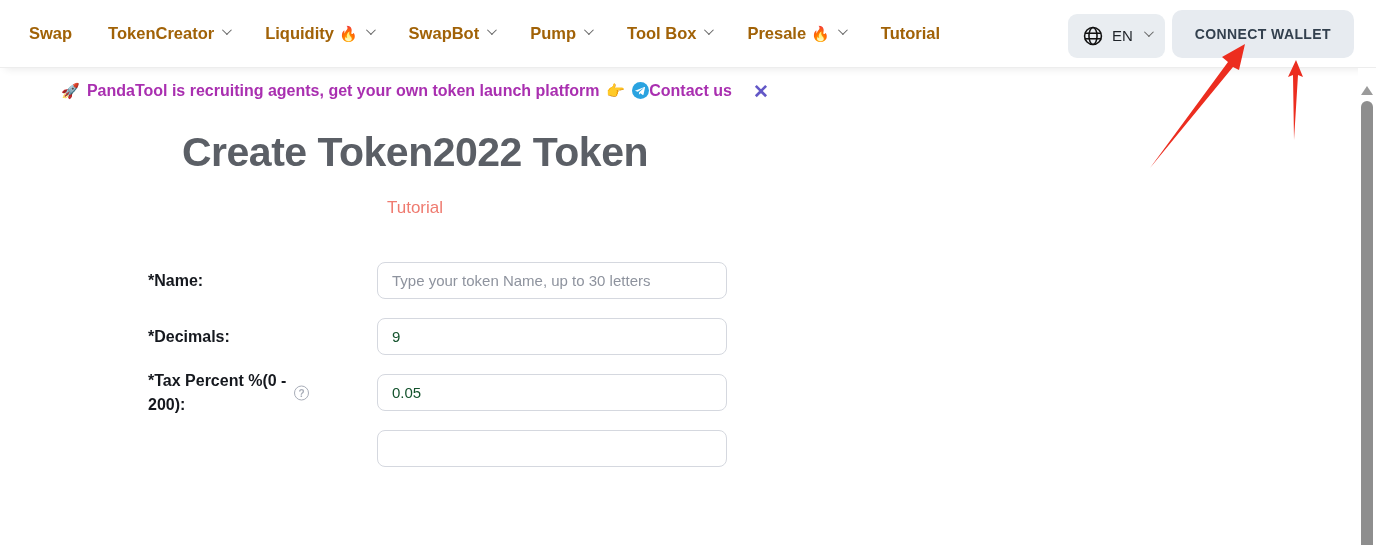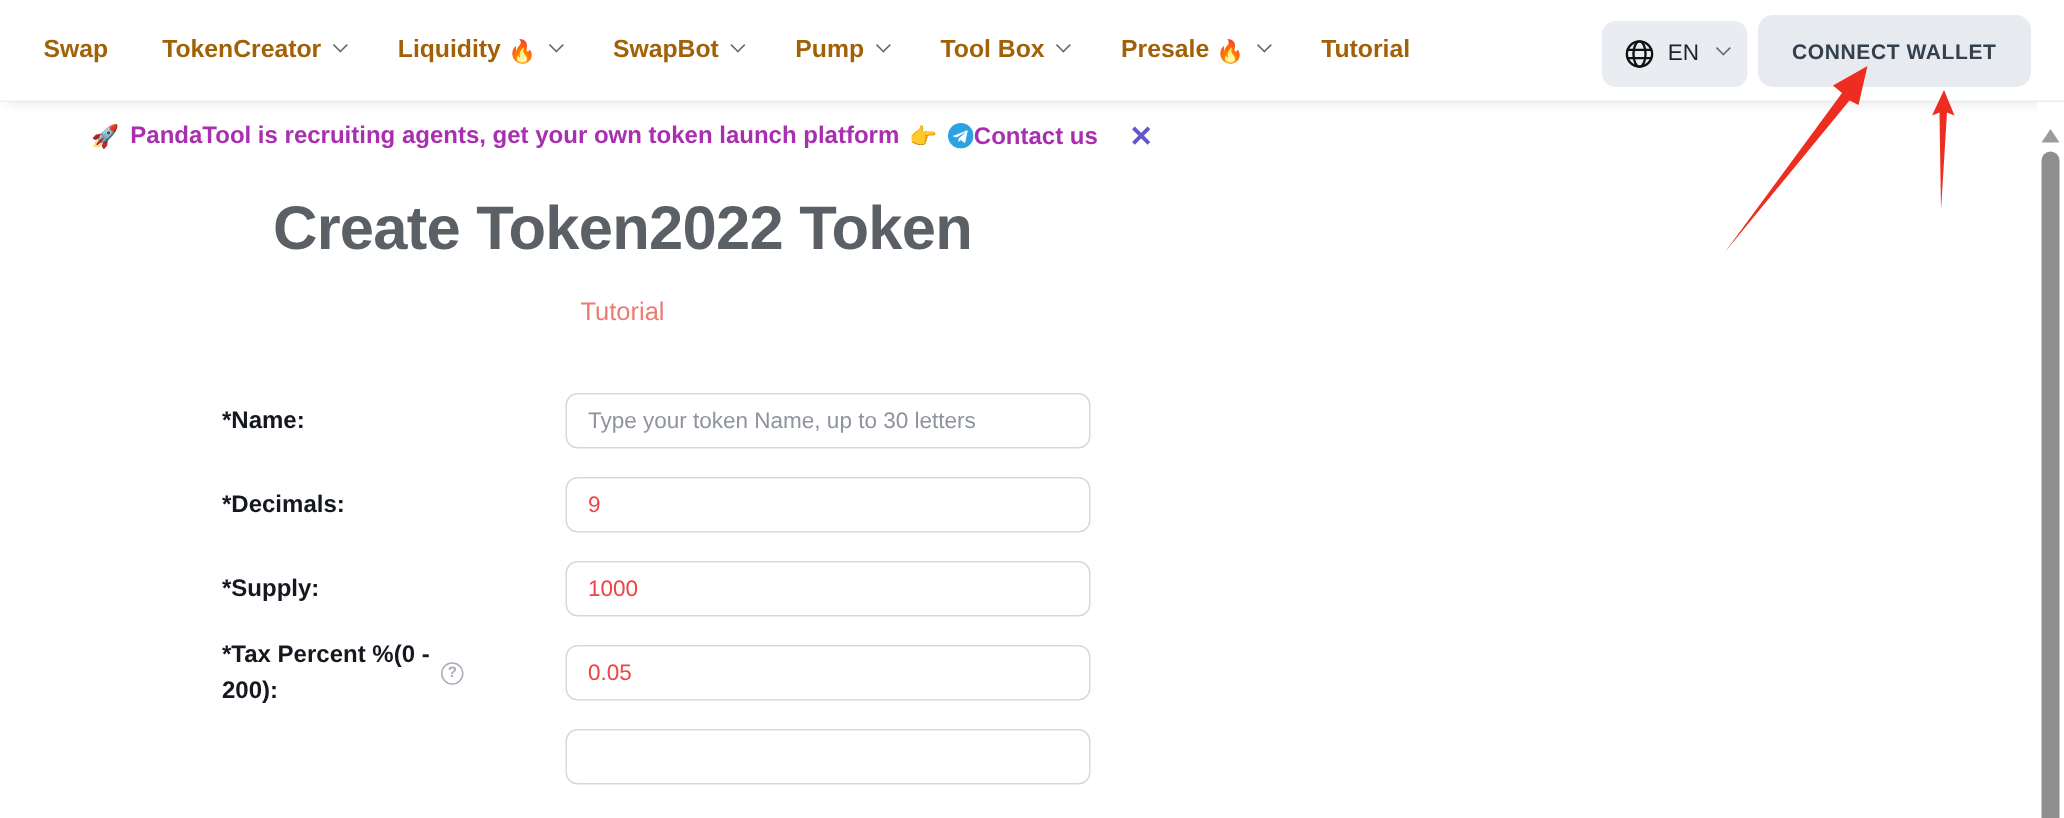--- a/index.html
+++ b/index.html
@@ -47,21 +47,21 @@
   .token-form { margin-top:44px; padding-left:148px; }
   .form-row { display:flex; align-items:center; height:37px; margin-bottom:19px; }
   .form-label { position:relative; width:229px; font-size:16px; font-weight:700;
     color:#15181e; line-height:24px; flex:none; }
   .label-text { display:inline-block; max-width:145px; }
   .info-icon { position:absolute; left:146px; top:50%; transform:translateY(-50%);
     width:15px; height:15px; border:1px solid #a8adb8; border-radius:50%;
     color:#a8adb8; font-size:10px; font-weight:700; line-height:13px;
     text-align:center; cursor:pointer; }
   .text-input { width:350px; height:37px; border:1px solid #d5d8df; border-radius:8px;
-    padding:0 14px; font-family:inherit; font-size:15px; color:#ef4444;
+    padding:0 14px; font-family:inherit; font-size:15px; color:#14532d;
     background:#fff; outline:none; }
   .text-input::placeholder { color:#8e939e; }
   .partial-input { width:350px; height:37px; border:1px solid #d5d8df;
     border-radius:8px; margin-left:229px; }
 
   
   .scrollbar { position:absolute; top:68px; right:0; bottom:0; width:18px;
     background:#fff; z-index:30; }
   .scroll-up { position:absolute; top:18px; left:3px; width:0; height:0;
     border-left:6px solid transparent; border-right:6px solid transparent;
@@ -153,26 +153,20 @@
       <input class="text-input" type="text" placeholder="Type your token Name, up to 30 letters" style="">
     </div>
     <div class="form-row">
       <label class="form-label">
         <span class="label-text">*Decimals:</span>
       </label>
       <input class="text-input" type="text" value="9" style="">
     </div>
     <div class="form-row">
       <label class="form-label">
-        <span class="label-text">*Supply:</span>
-      </label>
-      <input class="text-input" type="text" value="1000" style="">
-    </div>
-    <div class="form-row">
-      <label class="form-label">
         <span class="label-text">*Tax Percent %(0 - 200):</span>
         <span class="info-icon">?</span>
       </label>
       <input class="text-input" type="text" value="0.05" style="">
     </div>
     <div class="partial-input"></div>
   </form>
 </main>
 
 <div class="scrollbar">

